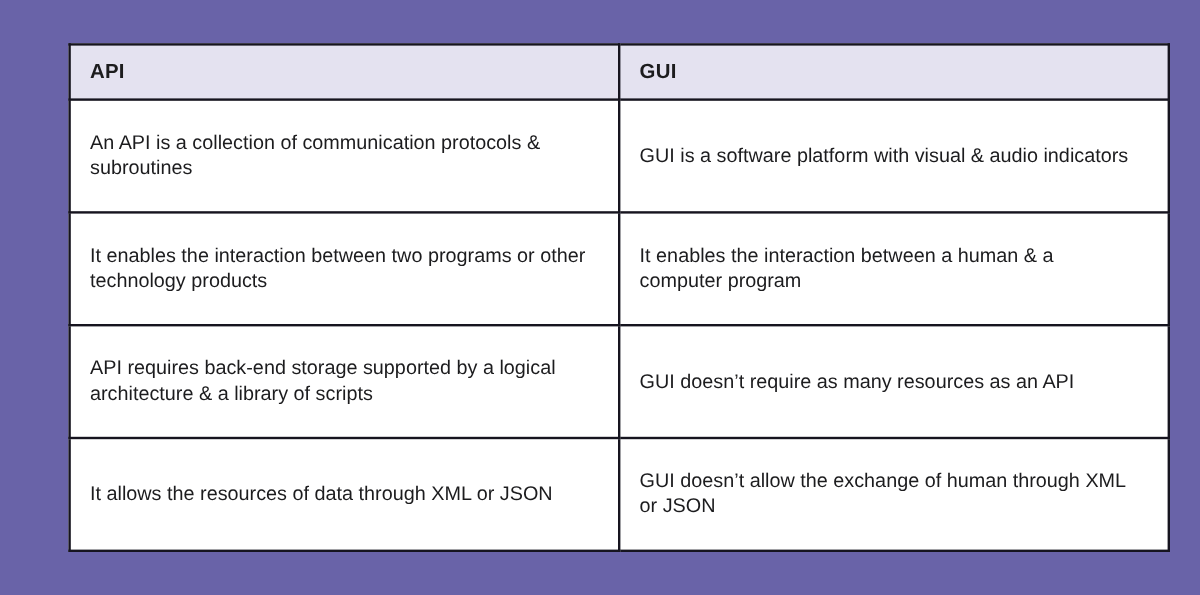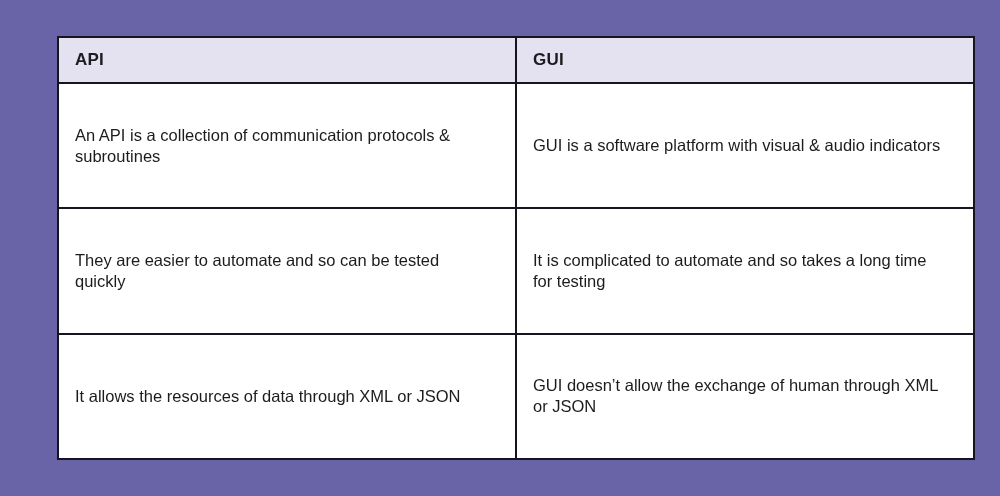--- a/index.html
+++ b/index.html
@@ -62,21 +62,25 @@
       <th>API</th>
       <th>GUI</th>
     </tr>
   </thead>
   <tbody>
     <tr>
       <td>An API is a collection of communication protocols &amp; subroutines</td>
       <td>GUI is a software platform with visual &amp; audio indicators</td>
     </tr>
     <tr>
-      <td>They are easier to automate and so can be tested quickly</td>
-      <td>It is complicated to automate and so takes a long time for testing</td>
+      <td>It enables the interaction between two programs or other technology products</td>
+      <td>It enables the interaction between a human &amp; a computer program</td>
+    </tr>
+    <tr>
+      <td>API requires back-end storage supported by a logical architecture &amp; a library of scripts</td>
+      <td>GUI doesn’t require as many resources as an API</td>
     </tr>
     <tr>
       <td>It allows the resources of data through XML or JSON</td>
       <td>GUI doesn’t allow the exchange of human through XML or JSON</td>
     </tr>
   </tbody>
 </table>
 
 </body></html>

